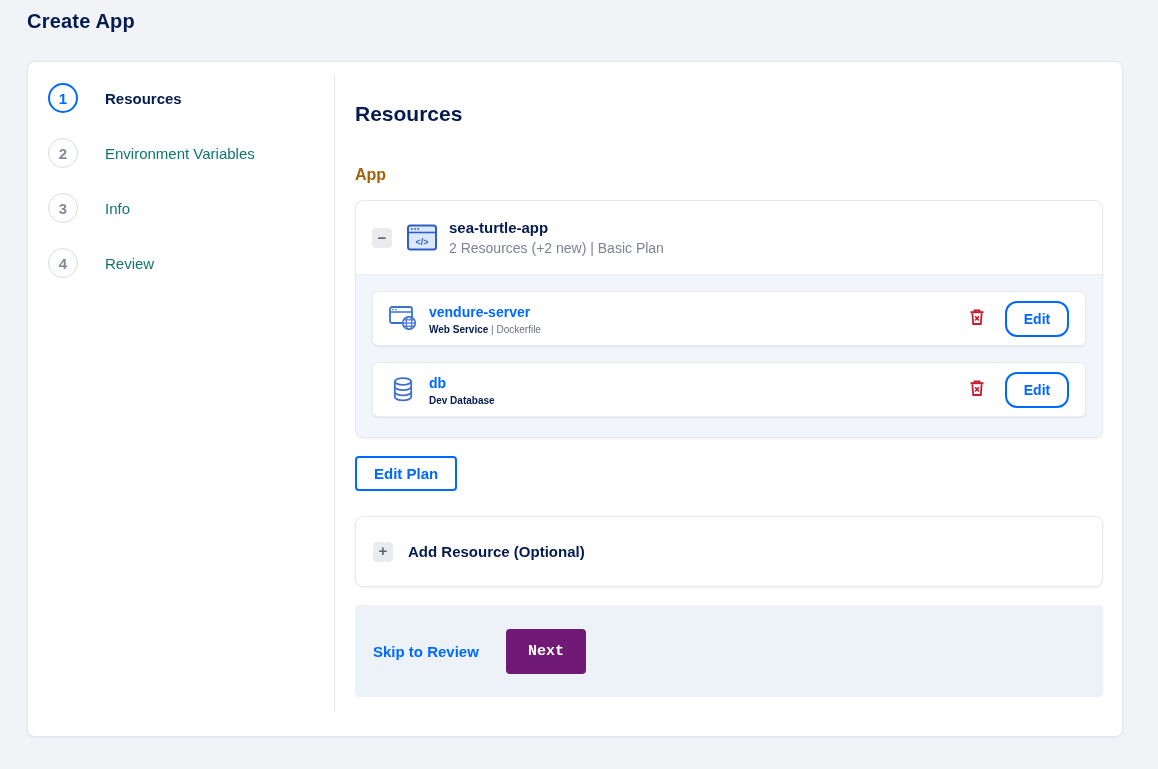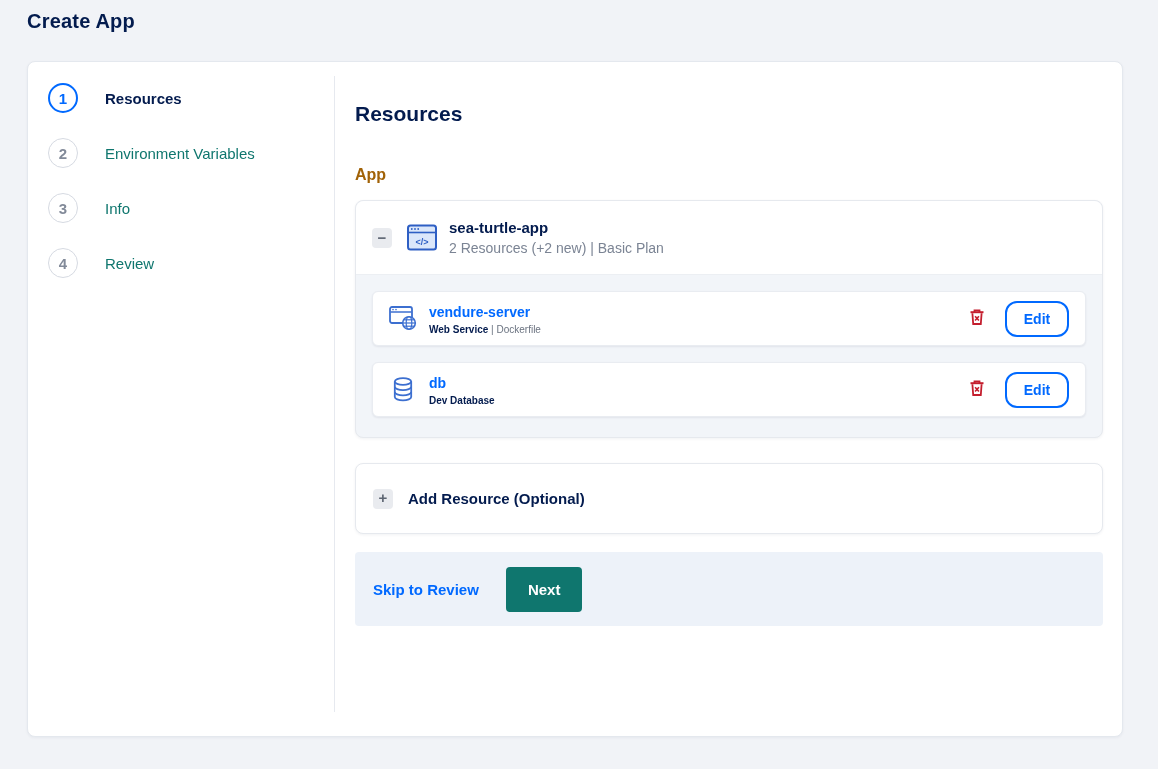--- a/index.html
+++ b/index.html
@@ -122,33 +122,33 @@
     border-radius:8px;
     box-shadow:0 1px 3px rgba(15,30,70,.06);
     display:flex; align-items:center;
     padding-left:17px;
     cursor:pointer;
   }
   .add-label { margin-left:15px; font-size:15px; font-weight:bold; color:#031b4e; }
 
   .footer-bar {
     margin-top:18px;
-    width:748px; height:74px;
+    width:748px; height:92px;
     background:#edf2f9;
     border-radius:4px;
     display:flex; align-items:center;
     padding-left:18px;
   }
   .skip-link { font-size:15px; font-weight:bold; color:#0069ff; cursor:pointer; text-decoration:none; }
   .next-btn {
     margin-left:27px;
     height:45px; padding:0 22px;
-    background:#0f766e; border:none; border-radius:4px;
+    background:#701a75; border:none; border-radius:4px;
     color:#fff; font-size:15px; font-weight:bold;
-    cursor:pointer; font-family:Liberation Sans, sans-serif;
+    cursor:pointer; font-family:Liberation Mono, monospace;
   }
 </style>
 </head>
 <body>
 
 <div class="page-title">Create App</div>
 
 <div class="main-card">
   <div class="card-inner">
     <div class="v-divider"></div>
@@ -253,20 +253,21 @@
                   <path d="M2.4 4.2 l0.8 10.8 h7.6 l0.8-10.8" fill="none" stroke="#c41e2e" stroke-width="1.8"></path>
                   <path d="M5.1 7.2 l3.8 4.4 M8.9 7.2 l-3.8 4.4" stroke="#c41e2e" stroke-width="1.6"></path>
                 </svg>
               </span>
             </button>
             <button class="edit-btn">Edit</button>
           </div>
         </div>
       </div>
 
+      <button class="edit-plan-btn">Edit Plan</button>
 
       <div class="add-card">
         <span class="square-btn">+</span>
         <span class="add-label">Add Resource (Optional)</span>
       </div>
 
       <div class="footer-bar">
         <a class="skip-link">Skip to Review</a>
         <button class="next-btn">Next</button>
       </div>

